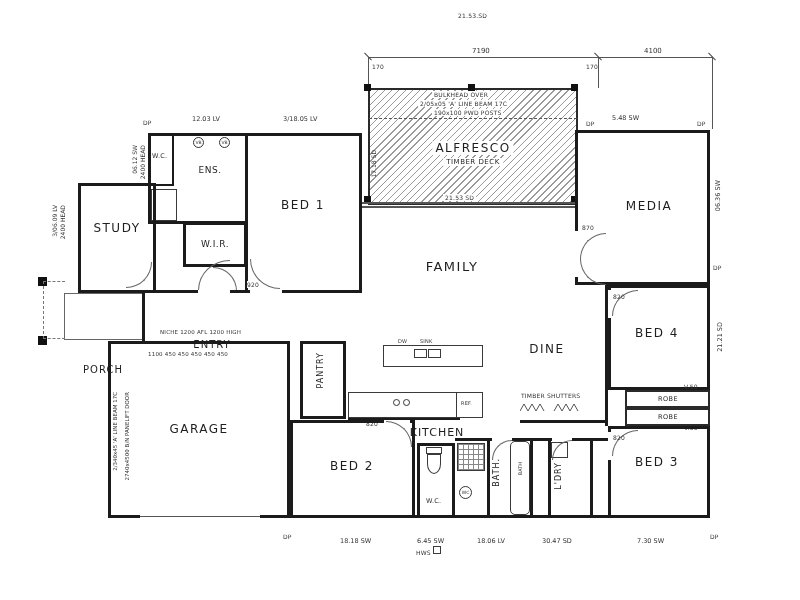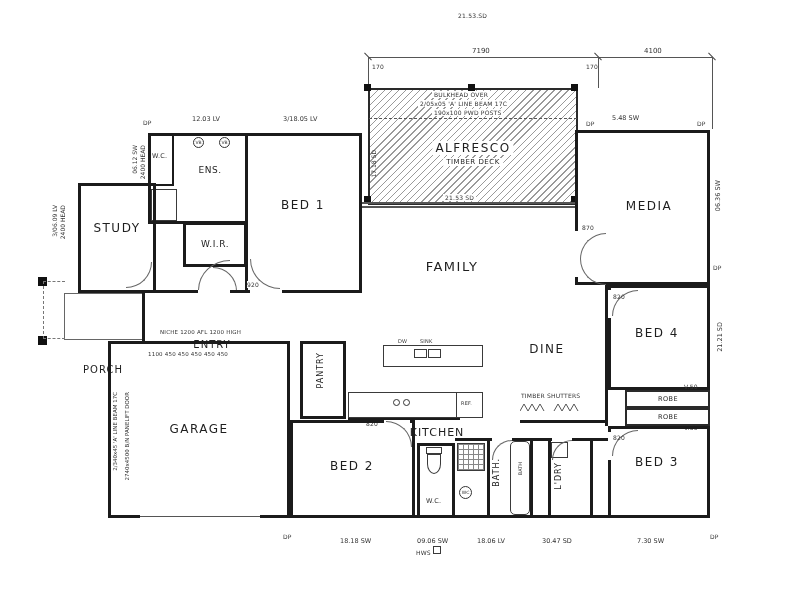--- a/index.html
+++ b/index.html
@@ -208,21 +208,21 @@
   <div class="tiny" style="left:713px;top:264px">DP</div>
   <div class="vtext" style="left:716px;top:322px;font-size:6.5px">21.21 SD</div>
 
   <div class="vtext" style="left:139px;top:145px">2400 HEAD</div>
   <div class="vtext" style="left:131px;top:145px">06.12 SW</div>
   <div class="vtext" style="left:59px;top:205px">2400 HEAD</div>
   <div class="vtext" style="left:51px;top:205px">3/06.09 LV</div>
 
   <div class="tiny" style="left:283px;top:533px">DP</div>
   <div class="dim" style="left:340px;top:537px">18.18 SW</div>
-  <div class="dim" style="left:417px;top:537px">09.06 SW</div>
+  <div class="dim" style="left:417px;top:537px">6.45 SW</div>
   <div class="dim" style="left:477px;top:537px">18.06 LV</div>
   <div class="dim" style="left:542px;top:537px">30.47 SD</div>
   <div class="dim" style="left:637px;top:537px">7.30 SW</div>
   <div class="tiny" style="left:710px;top:533px">DP</div>
   <div class="tiny" style="left:416px;top:549px">HWS</div>
   <div class="fixture" style="left:433px;top:546px;width:8px;height:8px"></div>
 
 </div>
 
 </body></html>

